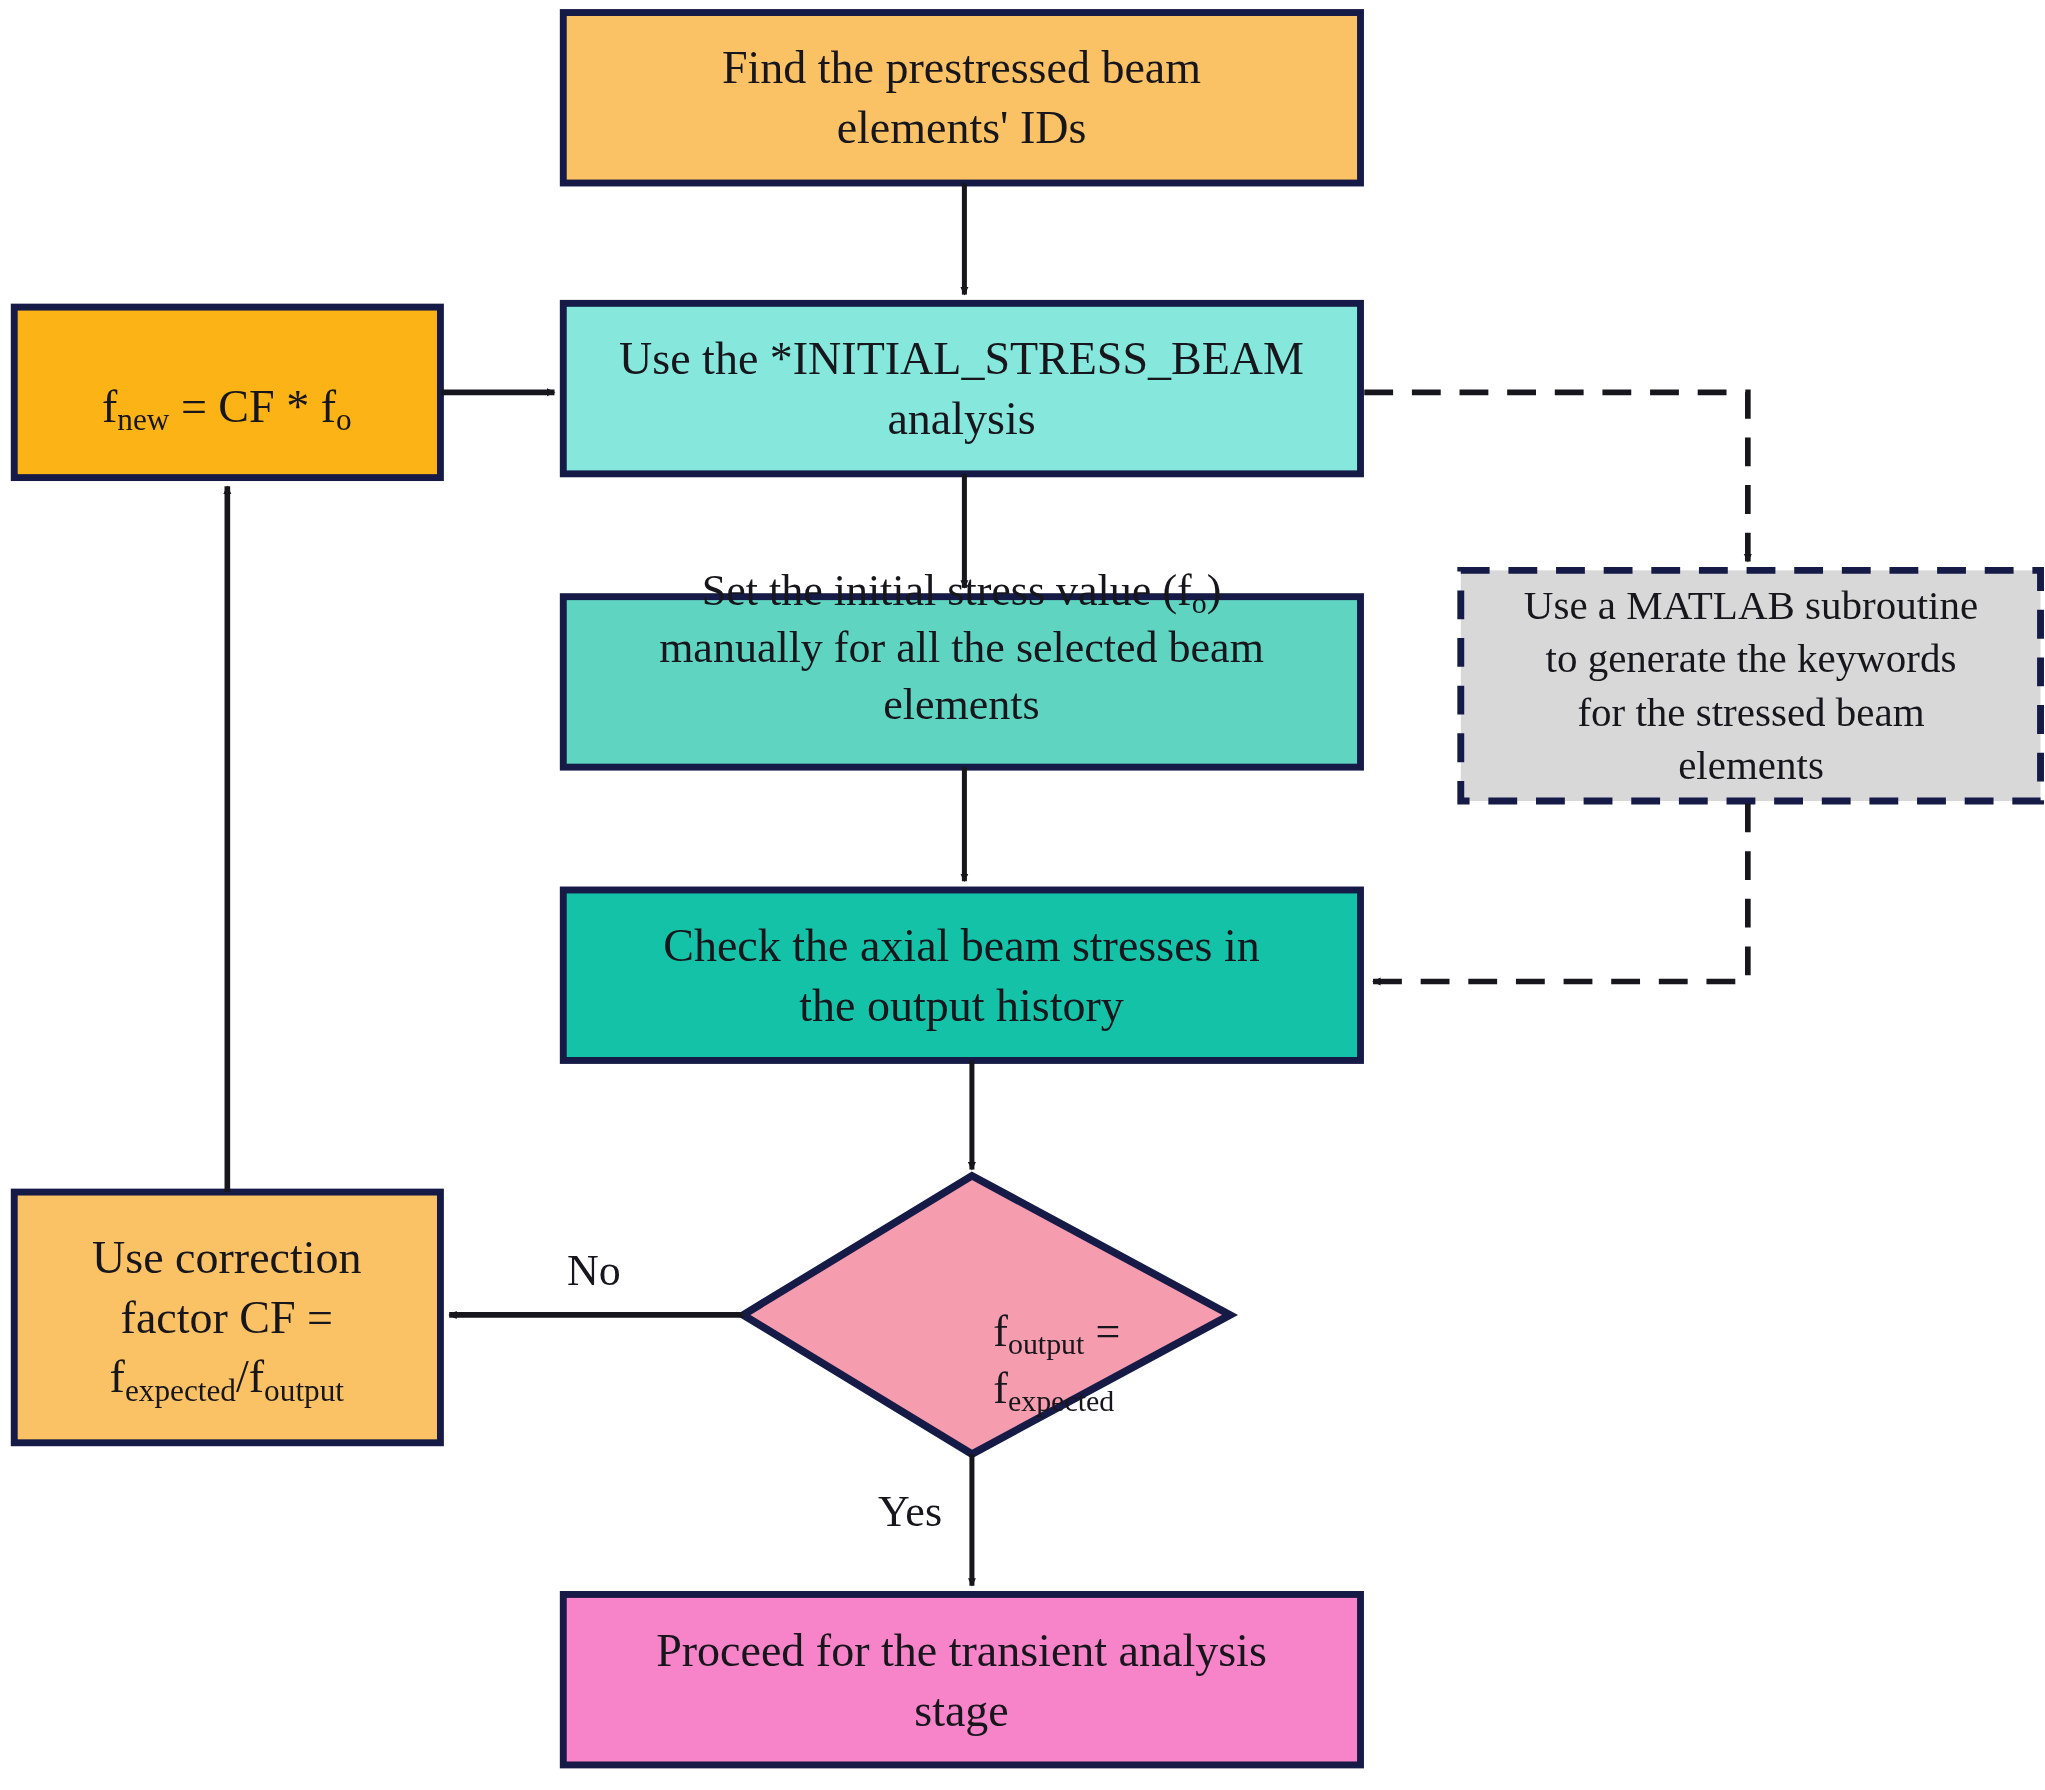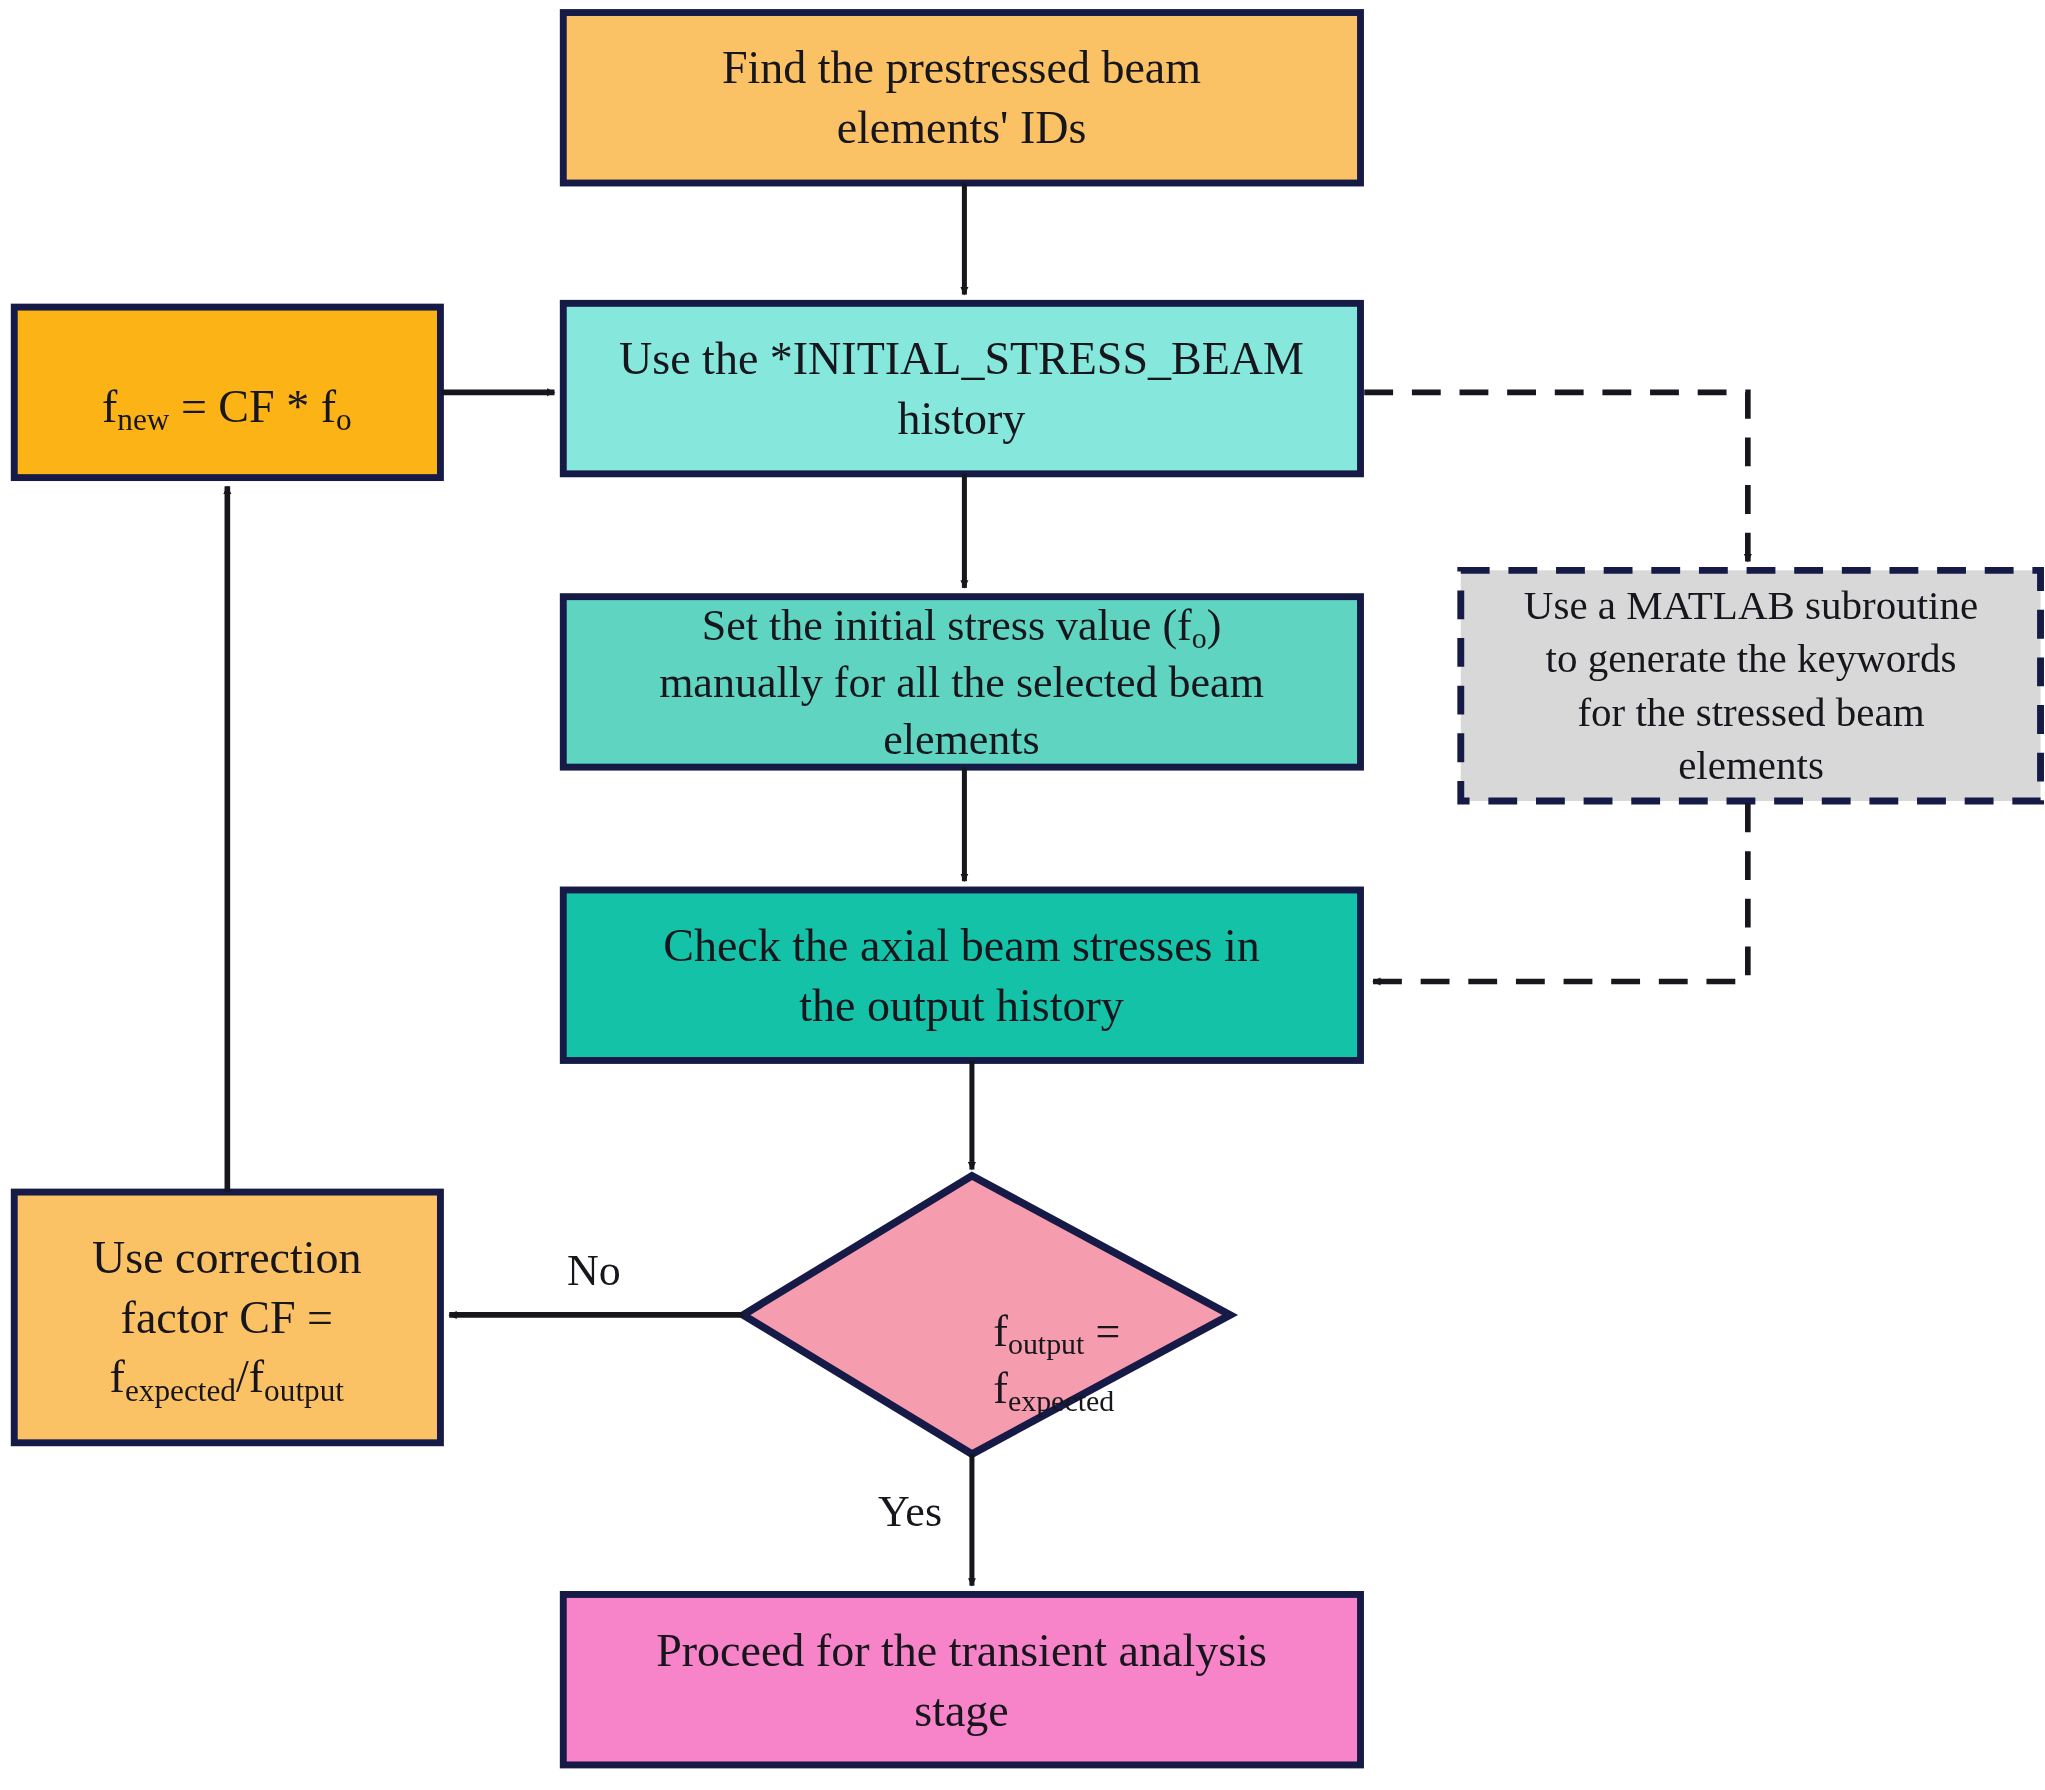--- a/index.html
+++ b/index.html
@@ -119,25 +119,25 @@
 
   <div class="node-text t-big" style="left:13.8px; top:321px; width:426px; height:171px;">
     <div class="nowrap">
       <span>f</span><sub>new</sub><span> = CF * f</span><sub>o</sub>
     </div>
   </div>
 
   <div class="node-text t-big" style="left:563px; top:303px; width:797px; height:171px;">
     <div>
       <div>Use the *INITIAL_STRESS_BEAM</div>
-      <div>history</div>
+      <div>analysis</div>
     </div>
   </div>
 
-  <div class="node-text t-med" style="left:563px; top:597px; width:797px; height:171px;">
+  <div class="node-text t-med" style="left:563px; top:562px; width:797px; height:171px;">
     <div>
       <div class="nowrap"><span>Set the initial stress value (f</span><sub>o</sub><span>)</span></div>
       <div>manually for all the selected beam</div>
       <div>elements</div>
     </div>
   </div>
 
   <div class="node-text t-small" style="left:1461px; top:570px; width:580px; height:231px;">
     <div>
       <div>Use a MATLAB subroutine</div>

